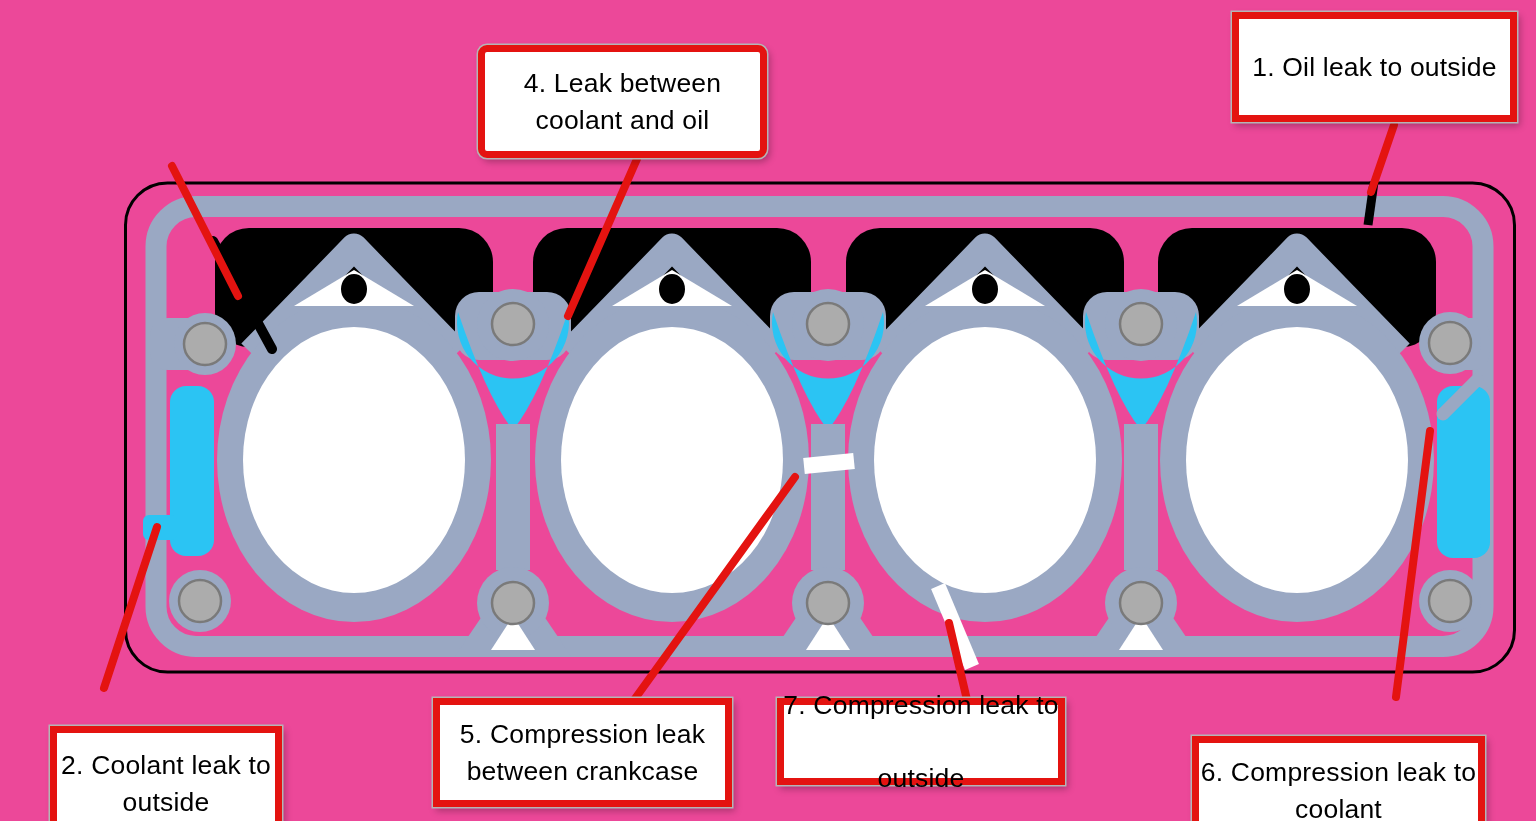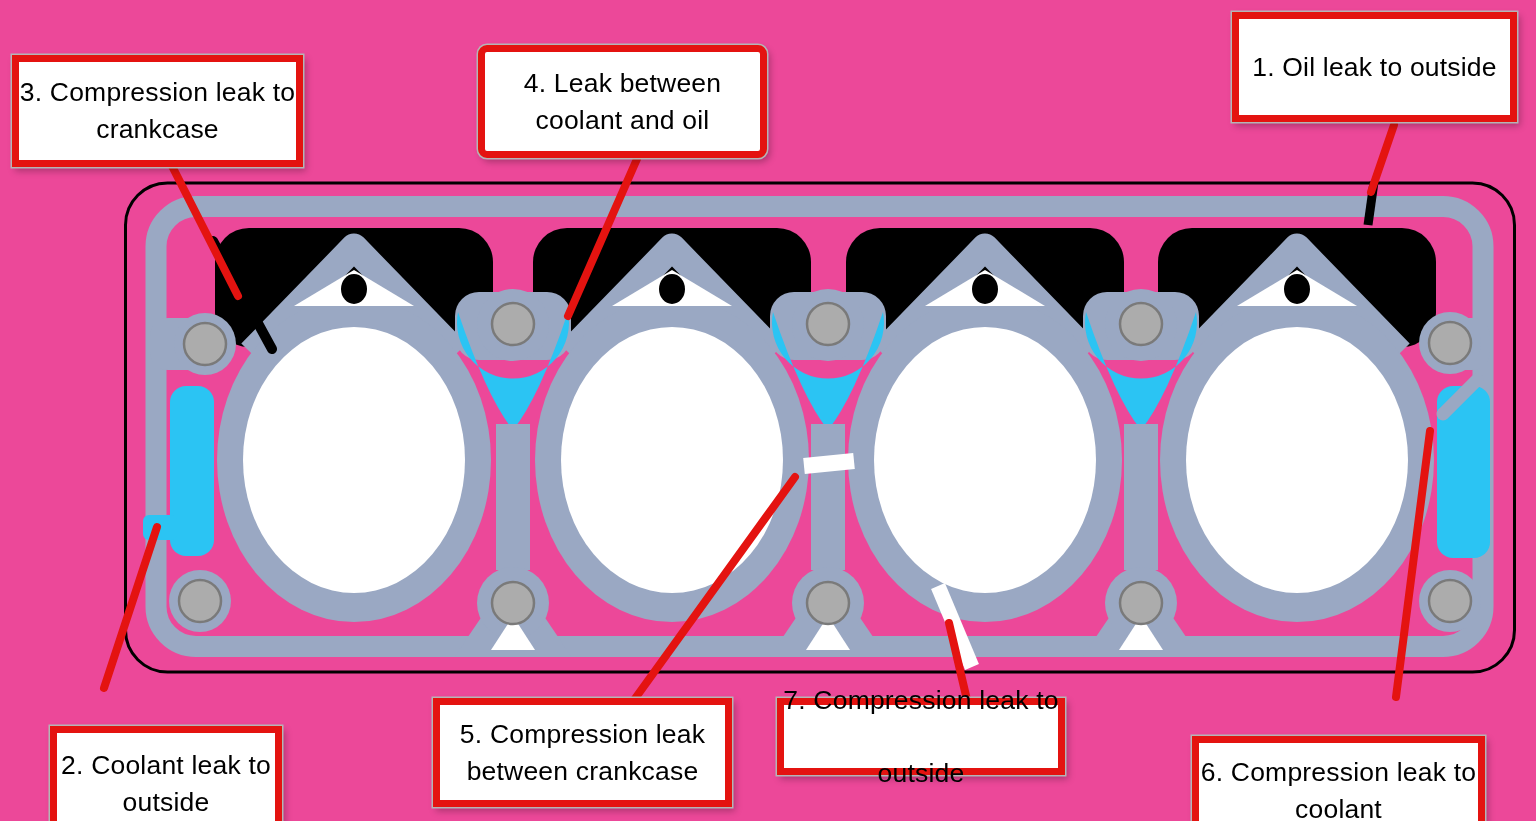--- a/index.html
+++ b/index.html
@@ -39,21 +39,21 @@
     letter-spacing:0.2px;
   }
   .label-box span{display:block;white-space:nowrap;}
 
   .lb1{left:1232px;top:12px;width:285px;height:110px;}
   .lb2{left:50px;top:726px;width:232px;height:115px;text-align:center;}
   .lb3{left:12px;top:55px;width:291px;height:112px;}
   .lb4{left:478px;top:45px;width:289px;height:113px;border-radius:9px;}
   .lb5{left:433px;top:698px;width:299px;height:109px;}
   .lb6{left:1192px;top:736px;width:293px;height:110px;}
-  .lb7{left:777px;top:698px;width:288px;height:77px;gap:36px;}
+  .lb7{left:777px;top:698px;width:288px;height:87px;gap:36px;}
 </style>
 </head>
 <body>
 
 <div id="stage">
 
   <svg id="gasket-svg" viewBox="0 0 1536 821">
 
     <rect x="125.5" y="183" width="1389" height="489" rx="42" class="f-white s-black" style="stroke-width:3px"></rect>
 
@@ -179,24 +179,20 @@
   </svg>
 
   <div class="label-box lb1">
     <span>1. Oil leak to outside</span>
     <span></span>
   </div>
   <div class="label-box lb2">
     <span>2. Coolant leak to</span>
     <span>outside</span>
   </div>
-  <div class="label-box lb3">
-    <span>3. Compression leak to</span>
-    <span>crankcase</span>
-  </div>
   <div class="label-box lb4">
     <span>4. Leak between</span>
     <span>coolant and oil</span>
   </div>
   <div class="label-box lb5">
     <span>5. Compression leak</span>
     <span>between crankcase</span>
   </div>
   <div class="label-box lb6">
     <span>6. Compression leak to</span>

